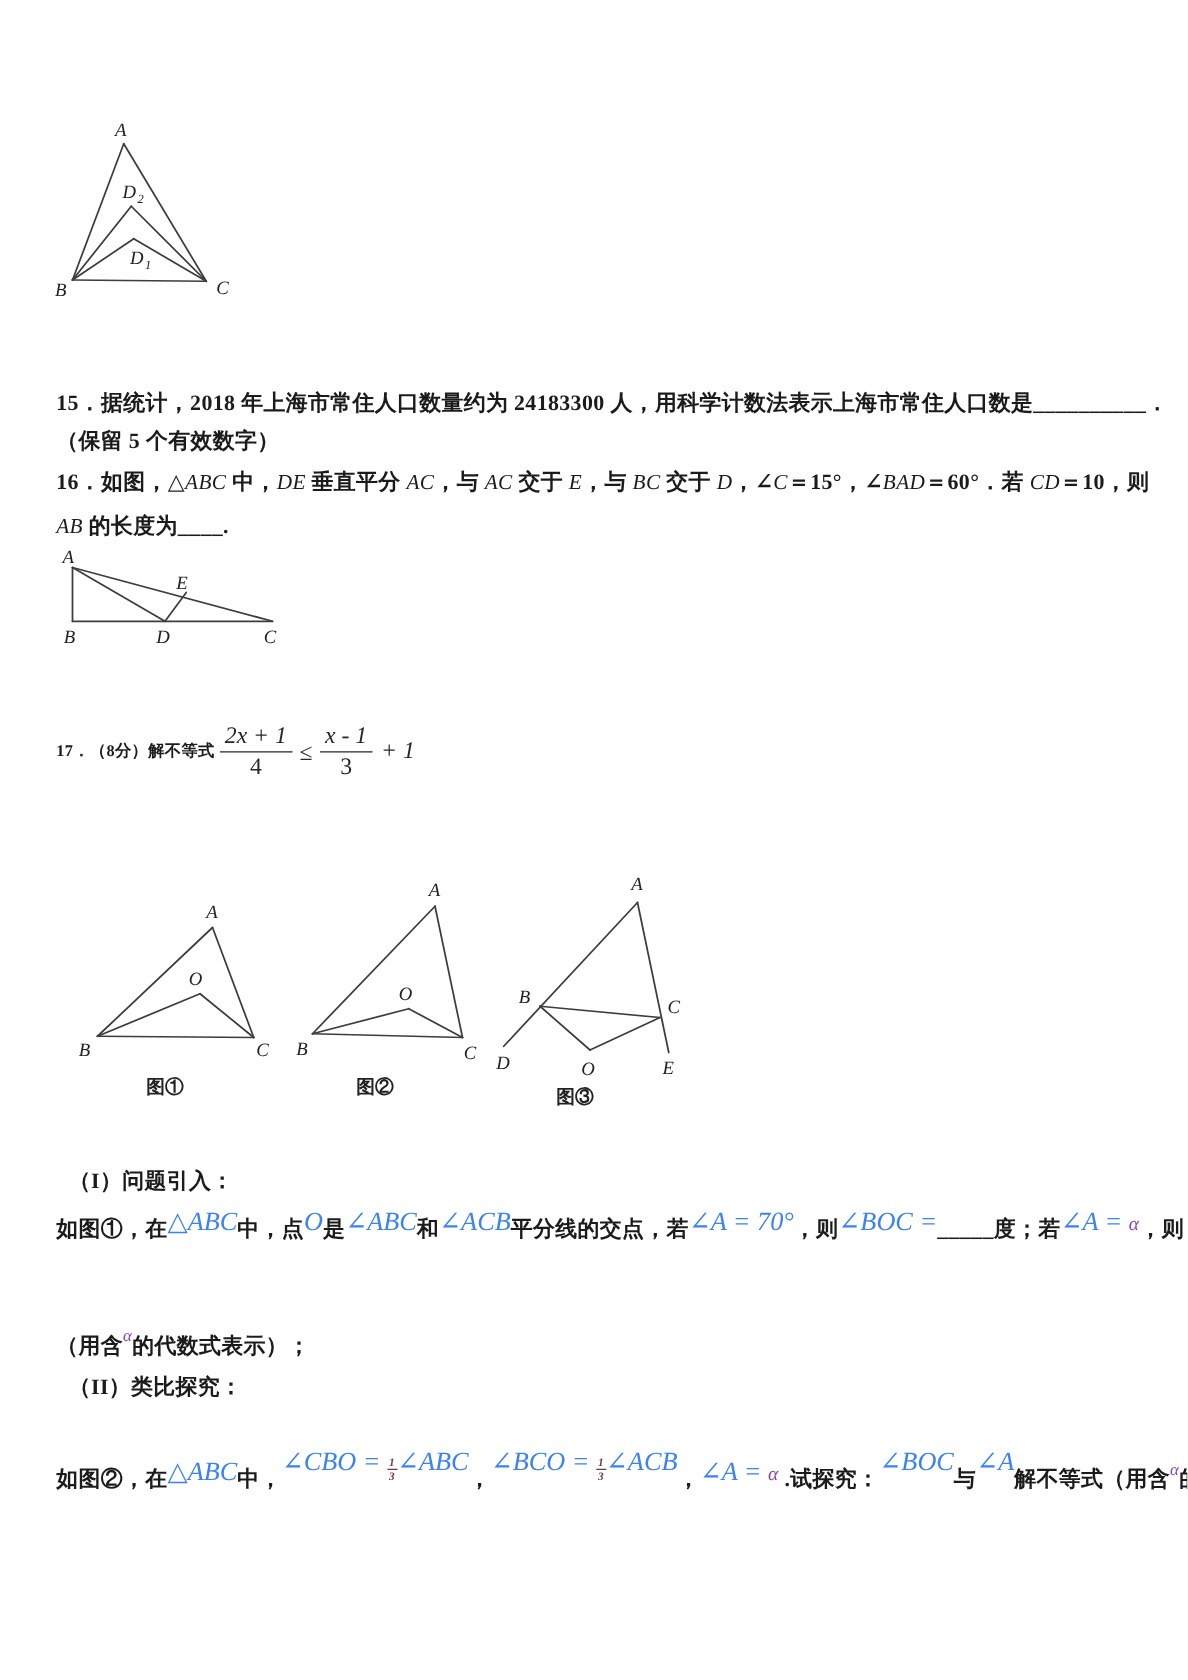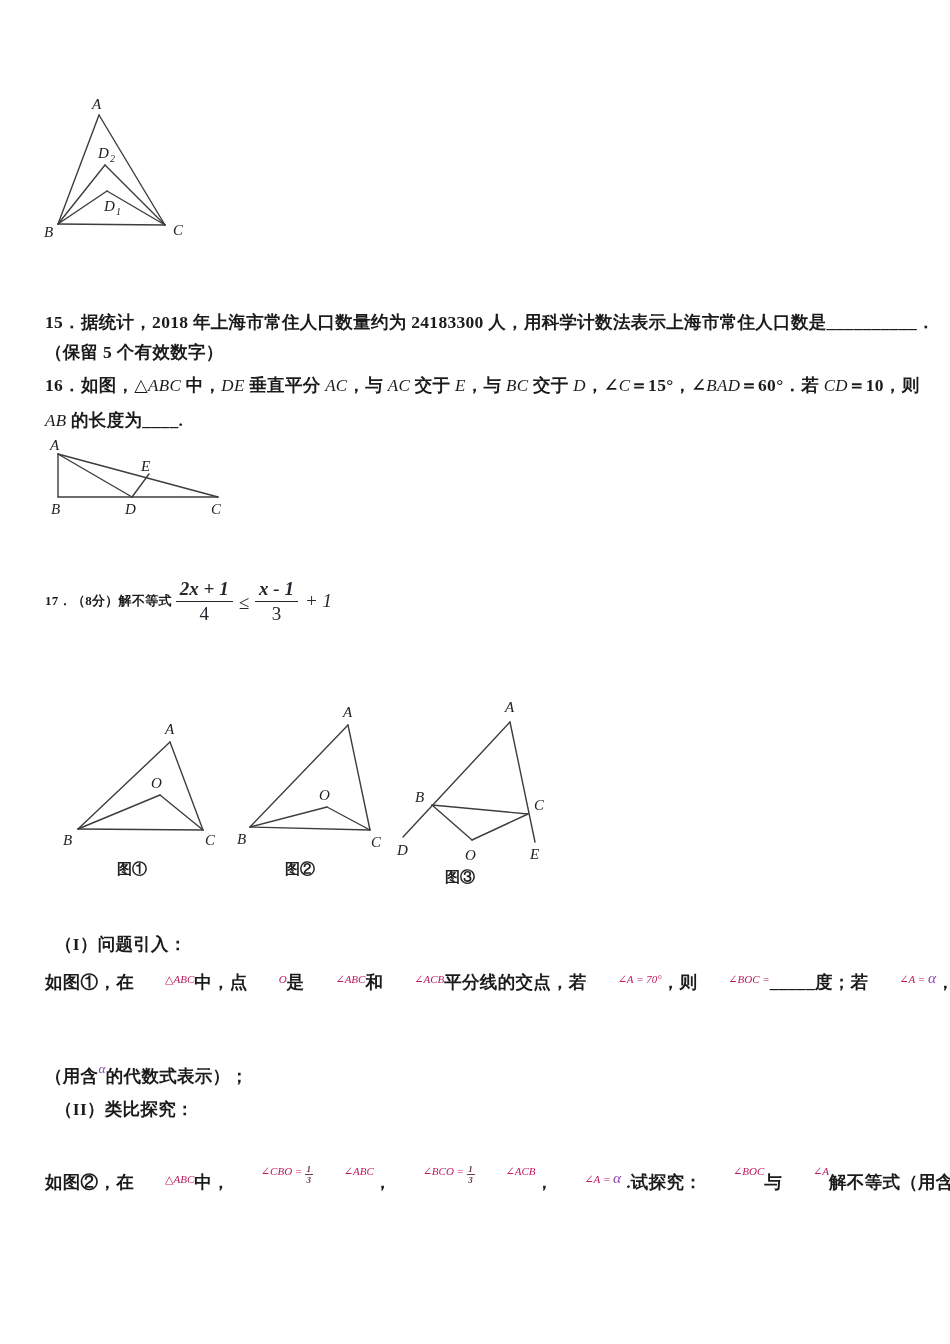--- a/index.html
+++ b/index.html
@@ -1,33 +1,33 @@
 <!DOCTYPE html>
 <html><head>
 <meta charset="utf-8">
 <style>
   html,body{margin:0;padding:0;background:#ffffff;}
   .page{position:relative;width:950px;height:1344px;background:#ffffff;overflow:hidden;
         font-family:"Liberation Serif","DejaVu Serif",serif;color:#1b1b1b;}
   .line{position:absolute;font-size:17.5px;white-space:nowrap;font-weight:bold;letter-spacing:0.3px;}
   .line span{font-weight:bold;}
   .line span.it{font-style:italic;font-weight:normal;font-size:17px;}
-  .line span.fm{font-style:italic;font-weight:normal;color:#be185d;position:relative;top:-5px;font-size:11px;letter-spacing:0;margin-left:31px;}
+  .line span.fm{font-style:italic;font-weight:normal;color:#3b82f6;position:relative;top:-5px;font-size:21px;letter-spacing:0;}
   .line span.fma{font-style:italic;font-weight:normal;color:#8e44ad;position:relative;top:-5px;font-size:15.5px;}
   .line span.sup{top:-9px;font-size:13.5px;}
   .line span.hi{top:-13px;}
   .sfrac{display:inline-flex;flex-direction:column;align-items:center;line-height:1;
          font-size:9px;position:relative;top:-16px;color:#6d3a45;font-style:italic;vertical-align:baseline;}
   .sfrac .sn{border-bottom:1px solid #6d3a45;padding:0 1.5px;}
   .sfrac .sd{padding-top:0.5px;}
   .q17row{position:absolute;display:flex;align-items:center;white-space:nowrap;}
   .q17row .txt{font-size:13px;font-weight:bold;letter-spacing:0.3px;}
   .bfrac{display:inline-flex;flex-direction:column;align-items:center;line-height:1.15;
          font-size:19px;font-style:italic;color:#26262e;margin:0 4px;}
-  .bfrac .bn{border-bottom:1.6px solid #26262e;padding:0 4px 1px;font-weight:bold;}
+  .bfrac .bn{border-bottom:1.6px solid #26262e;padding:0 4px 1px;}
   .bfrac .bd{padding-top:1px;font-style:normal;}
   .rel{font-size:19px;color:#26262e;margin:0 2px;position:relative;top:2px;}
   .tail{font-size:19px;font-style:italic;color:#26262e;margin-left:3px;}
   svg text{font-family:"Liberation Serif","DejaVu Serif",serif;font-style:italic;font-size:15px;fill:#222;}
   svg text.cap{font-style:normal;font-size:15px;font-weight:bold;fill:#222;}
   svg text.subn{font-size:10px;}
   svg line, svg polyline, svg polygon{stroke:#3d3d3d;stroke-width:1.4;fill:none;stroke-linecap:round;}
 </style>
 </head>
 <body>

